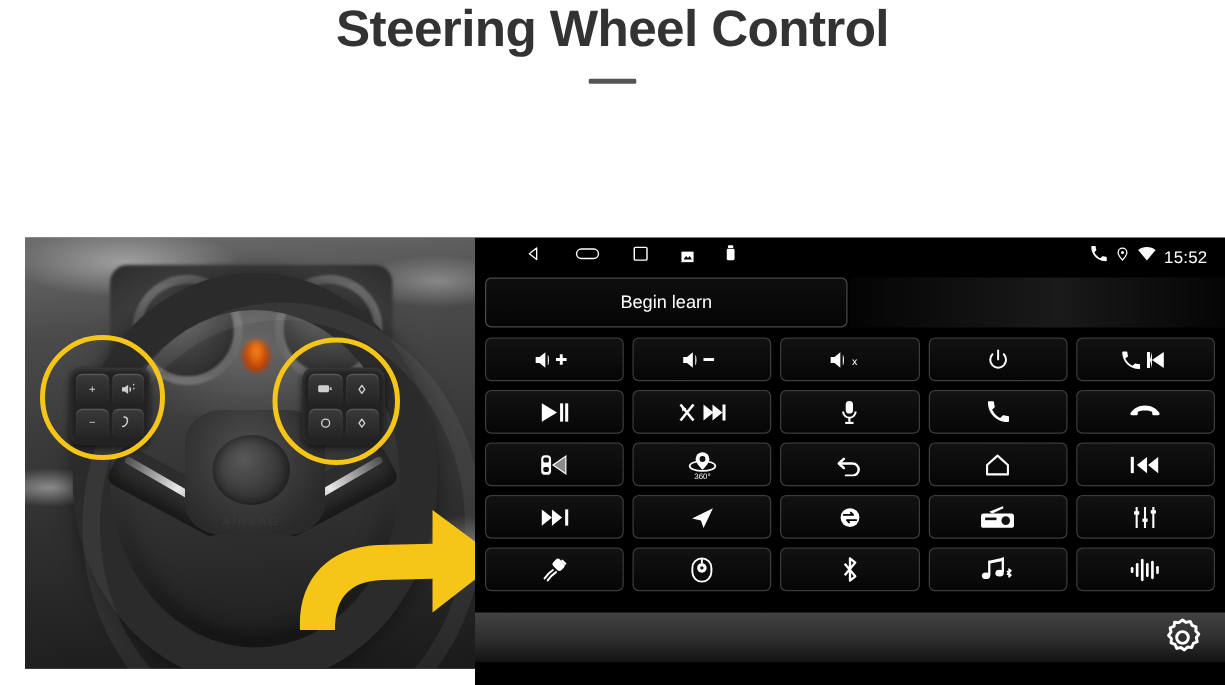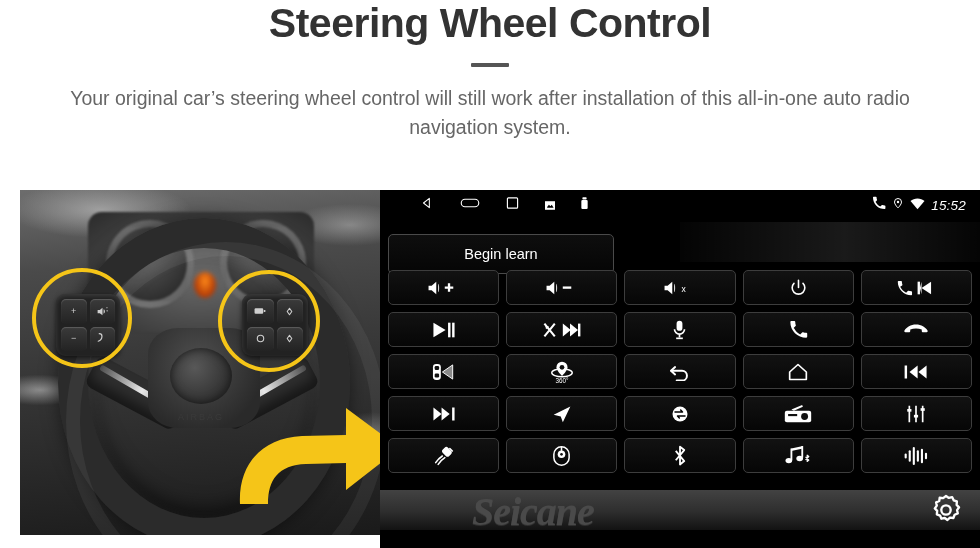--- a/index.html
+++ b/index.html
@@ -142,37 +142,35 @@
   
   .unit {
     position:absolute; left:380px; top:0;
     width: 600px; height: 358px;
     background:#000; overflow:hidden;
   }
   .statusbar {
     position:relative; height:30px; width:100%;
     display:flex; align-items:center;
     color:#fff;
-    font-style:italic;
   }
   .nav-icons { display:flex; align-items:center; gap:26px; margin-left:40px; }
   .sys-icons { position:absolute; right:14px; top:0; height:30px;
                display:flex; align-items:center; gap:6px; }
   .clock { font-size:13.5px; color:#fff; font-family:"Liberation Sans", sans-serif; letter-spacing:0.2px;}
 
   .beginrow { position:relative; height:42px; margin: 2px 8px 0 8px; }
   .begin-btn {
     position:absolute; left:0; top:0;
-    width: 226px; height: 40px;
+    width: 290px; height: 40px;
     border:1px solid #4a4a4a; border-radius:5px;
     background: linear-gradient(180deg,#0e0e0e,#050505);
     color:#ffffff; font-size:14.5px;
     display:flex; align-items:center; justify-content:center;
     font-family:"Liberation Sans", sans-serif;
-    margin-top:12px;
   }
   .begin-sheen {
     position:absolute; left:292px; top:0; width:300px; height:40px;
     background: linear-gradient(90deg, rgba(255,255,255,0.015), rgba(255,255,255,0.10) 55%, rgba(255,255,255,0.02));
   }
 
   .grid {
     position:relative; margin: 6px 8px 0 8px;
     display:grid; grid-template-columns: repeat(5, 1fr);
     gap: 7px 7px;
@@ -203,21 +201,20 @@
   .blackbar { position:absolute; left:0; right:0; bottom:0; height:18px; background:#000; }
 </style>
 </head>
 <body>
 
 <div class="page">
 
   <div class="header">
     <div class="title">Steering Wheel Control</div>
     <div class="rule"></div>
-    <div class="subtitle">Your original car’s steering wheel control will still work after installation of this all-in-one auto radio navigation system.</div>
   </div>
 
   <div class="content">
 
     <div class="photo">
       <div class="photo-bg"></div>
       <div class="cluster"></div>
       <div class="gauge g1"></div>
       <div class="gauge g2"></div>
       <div class="tell"></div>
@@ -518,21 +515,20 @@
             <rect x="12" y="1" width="2.6" height="22" rx="1.3"></rect>
             <rect x="17" y="5" width="2.6" height="14" rx="1.3"></rect>
             <rect x="22" y="3" width="2.6" height="18" rx="1.3"></rect>
             <rect x="27" y="8" width="2.6" height="8" rx="1.3"></rect>
           </svg>
         </div>
       </div>
 
       <div class="footer">
         <div class="footer-bg"></div>
-        <div class="watermark">Seicane</div>
         <div class="gear-wrap">
           <svg width="36" height="36" viewBox="0 0 40 40" fill="none" stroke="#fff" stroke-width="2.6" stroke-linejoin="round">
             <path d="M20 4.5l3.2 2.1 3.7-.9 1.6 3.5 3.6 1.3-.3 3.8 2.7 2.7-2.2 3.1.8 3.7-3.5 1.5-1.4 3.6-3.8-.4-2.8 2.6-3-2.2-3.7.8-1.5-3.5-3.6-1.4.4-3.8-2.6-2.8 2.2-3-.8-3.7 3.5-1.5L13 6.4l3.8.4z"></path>
             <circle cx="20" cy="20" r="5.2"></circle>
           </svg>
         </div>
         <div class="blackbar"></div>
       </div>
 
     </div>

